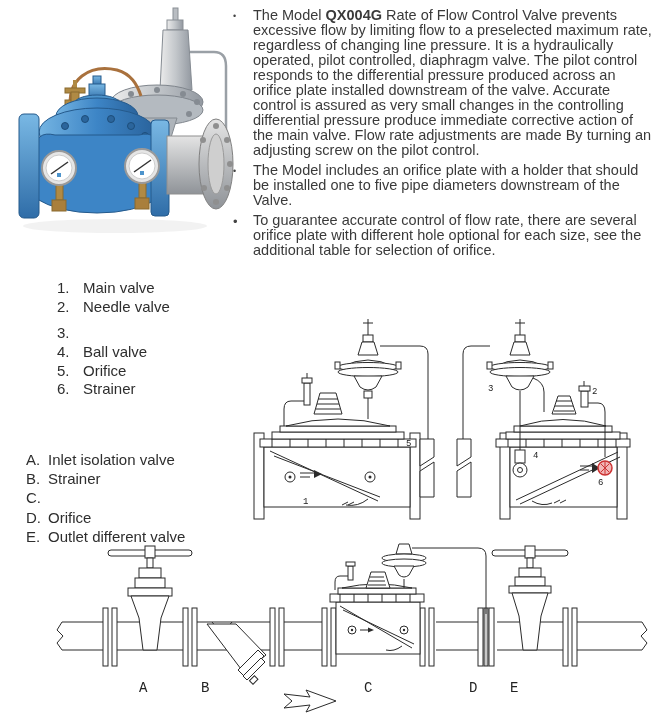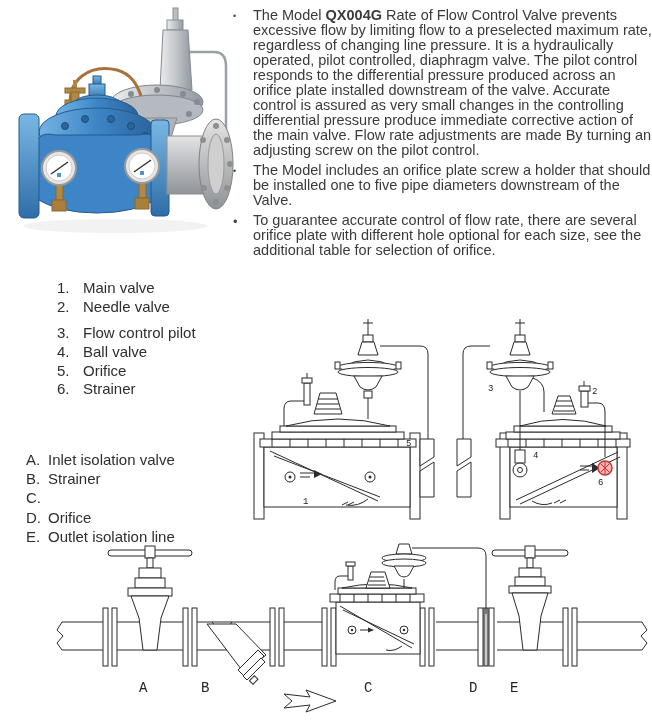--- a/index.html
+++ b/index.html
@@ -126,41 +126,40 @@
     </g>
   </svg>
 
   <div class="desc">
     <div class="para">
       <span class="bullet small">•</span>
       <span class="ptext"><span>The Model </span><span class="model">QX004G</span><span> Rate of Flow Control Valve prevents excessive flow by limiting flow to a preselected maximum rate, regardless of changing line pressure. It is a hydraulically operated, pilot controlled, diaphragm valve. The pilot control responds to the differential pressure produced across an orifice plate installed downstream of the valve. Accurate control is assured as very small changes in the controlling differential pressure produce immediate corrective action of the main valve. Flow rate adjustments are made By turning an adjusting screw on the pilot control.</span></span>
     </div>
     <div class="para">
       <span class="bullet small">•</span>
-      <span class="ptext">The Model includes an orifice plate screw a holder that should be installed one to five pipe diameters downstream of the Valve.</span>
+      <span class="ptext">The Model includes an orifice plate with a holder that should be installed one to five pipe diameters downstream of the Valve.</span>
     </div>
     <div class="para">
       <span class="bullet big">•</span>
       <span class="ptext">To guarantee accurate control of flow rate, there are several orifice plate with different hole optional for each size, see the additional table for selection of orifice.</span>
     </div>
   </div>
 
   <div class="parts">
     <div class="row">
       <span class="num">1.</span>
       <span class="lab">Main valve</span>
     </div>
     <div class="row">
       <span class="num">2.</span>
       <span class="lab">Needle valve</span>
     </div>
     <div class="gap"></div>
     <div class="row">
       <span class="num">3.</span>
-      <span class="lab">Flow control pilot</span>
     </div>
     <div class="row">
       <span class="num">4.</span>
       <span class="lab">Ball valve</span>
     </div>
     <div class="row">
       <span class="num">5.</span>
       <span class="lab">Orifice</span>
     </div>
     <div class="row">
@@ -180,21 +179,21 @@
     </div>
     <div class="row">
       <span class="ltr">C.</span>
     </div>
     <div class="row">
       <span class="ltr">D.</span>
       <span class="lab">Orifice</span>
     </div>
     <div class="row">
       <span class="ltr">E.</span>
-      <span class="lab">Outlet isolation line</span>
+      <span class="lab">Outlet different valve</span>
     </div>
   </div>
 
   <svg style="position:absolute;left:250px;top:315px;" width="402" height="230" viewBox="0 0 402 230">
 
     <g>
       <rect class="lnw" x="4" y="118" width="10" height="86"></rect>
       <rect class="lnw" x="160" y="118" width="10" height="86"></rect>
       <rect class="lnw" x="14" y="132" width="146" height="60"></rect>
       <path class="ln" d="M20,136 L128,186 M24,141 L130,182 M118,184 Q108,192 96,190"></path>

